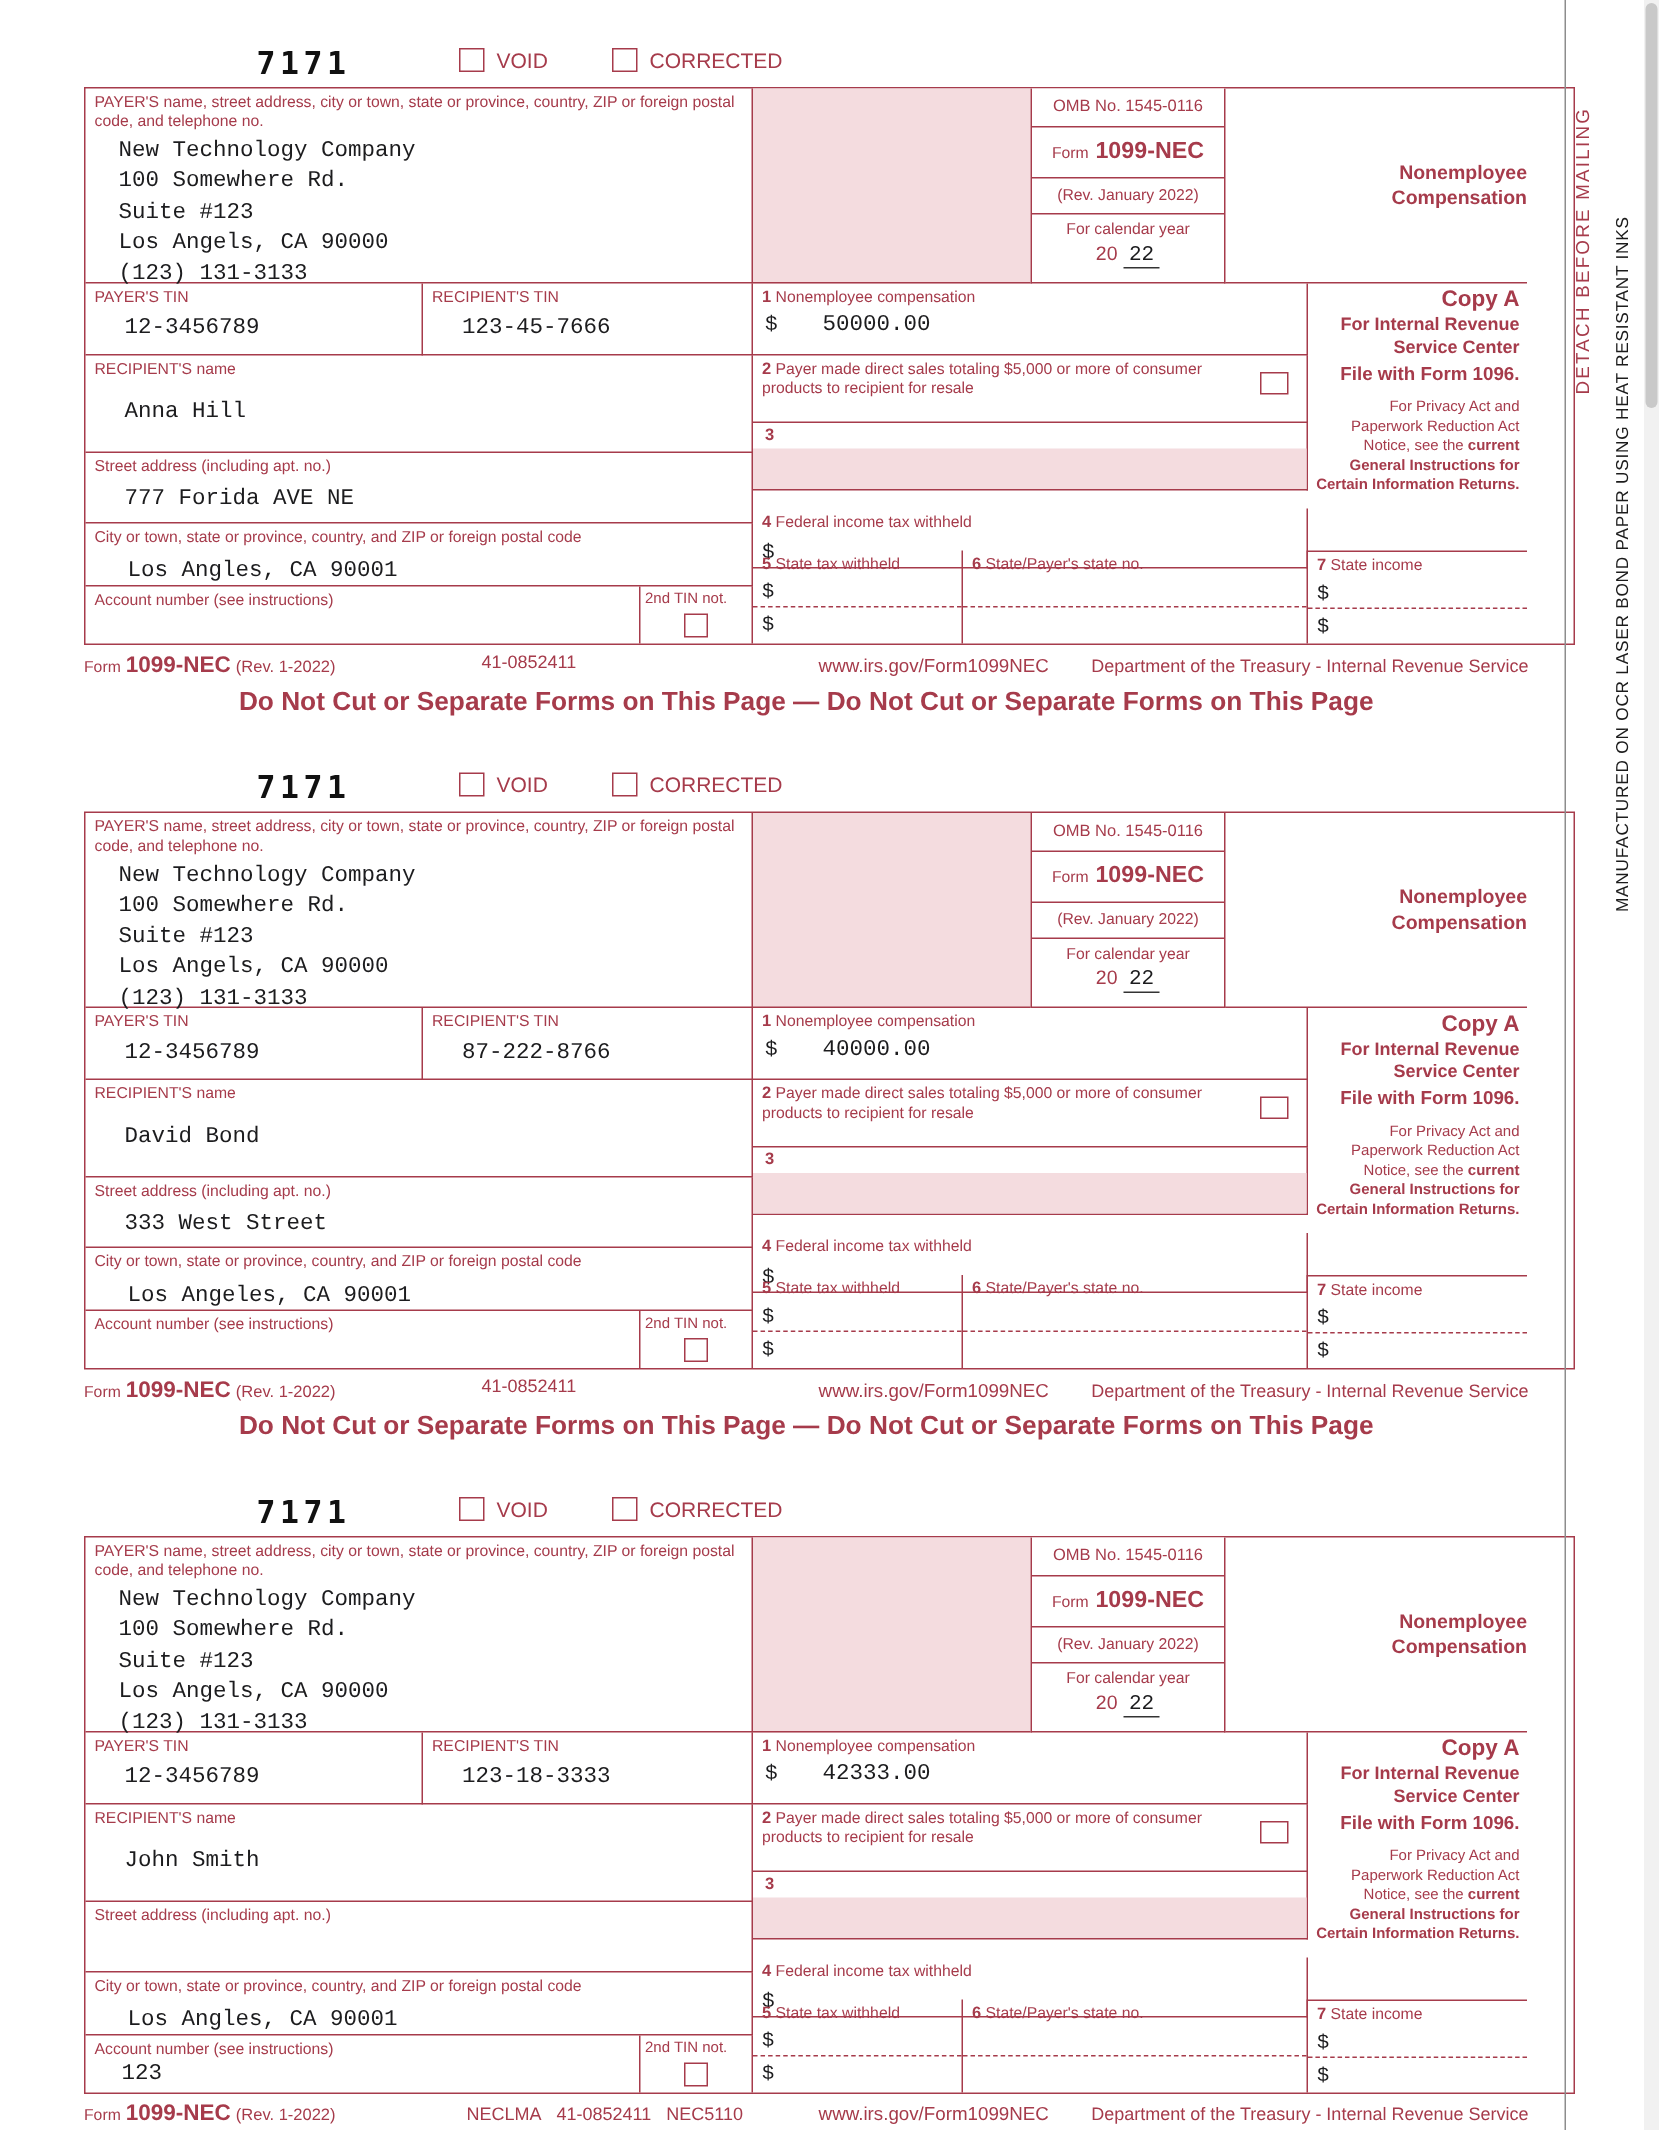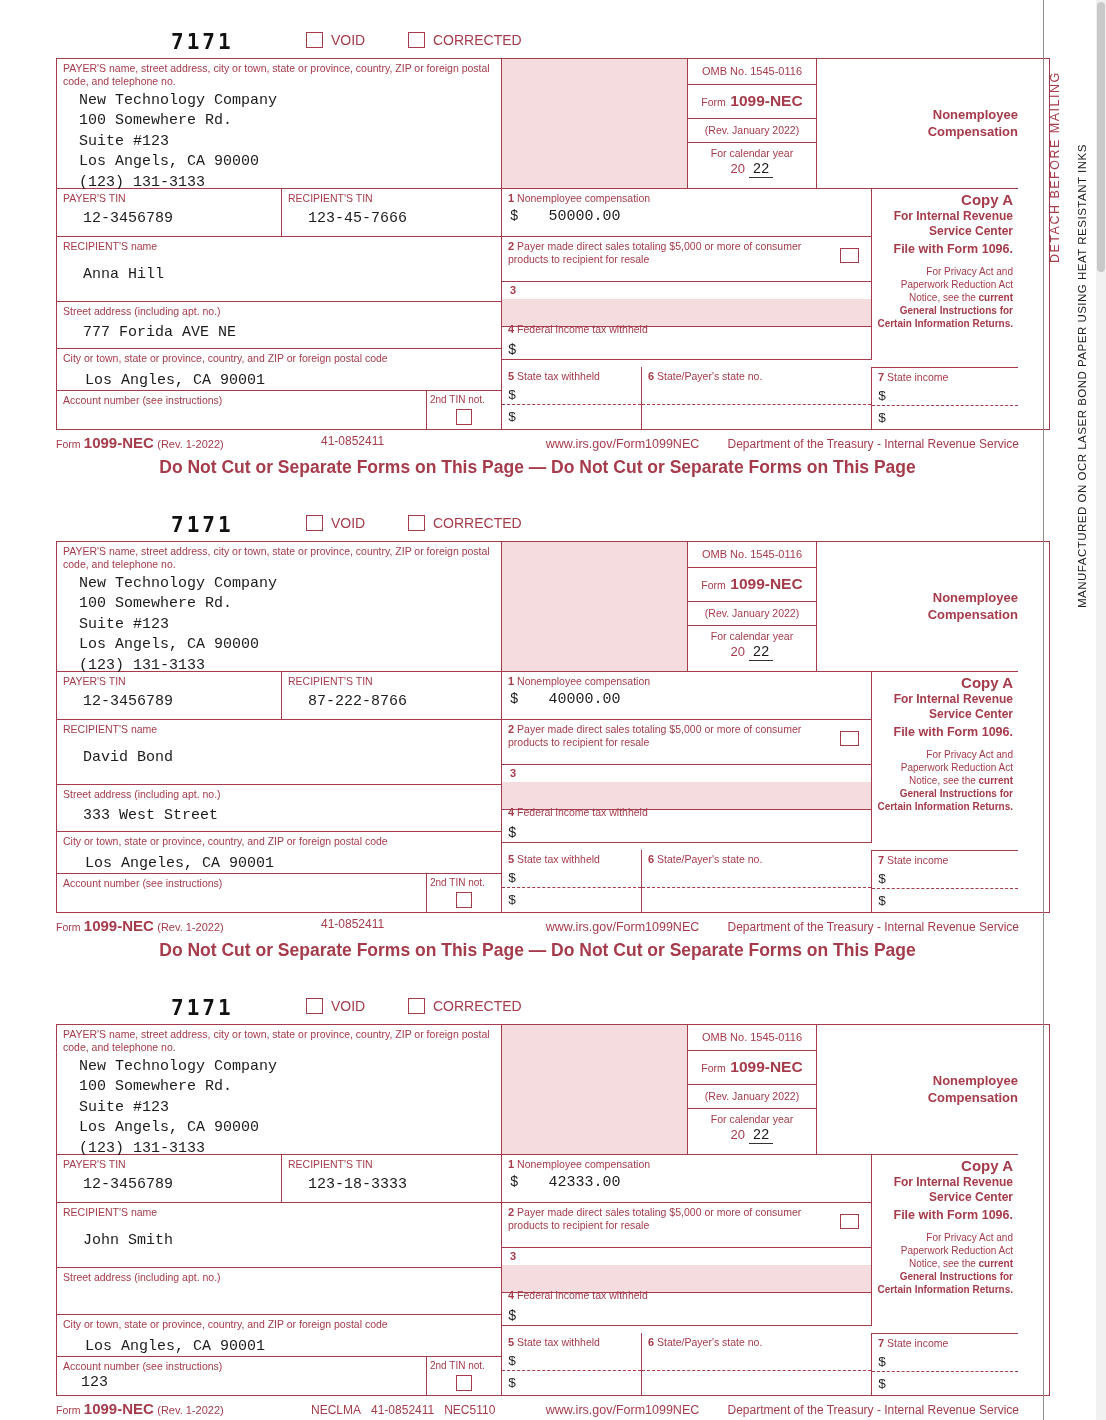--- a/index.html
+++ b/index.html
@@ -83,21 +83,21 @@
   .box2-check { position:absolute; right:12px; top:11px; width:19px; height:15px; }
 
   .box3 { position:absolute; left:445px; top:223px; width:370px; height:45px;
           border-right:1px solid var(--red); border-bottom:1px solid var(--red); }
   .box3-label { padding:2px 0 0 8px; height:17px; }
   .box3-shade { position:absolute; left:0; right:0; top:17px; bottom:0; background:var(--pink); }
 
   .street-box { left:0; top:243px; width:445px; height:47px; }
   .street-val { margin:6px 0 0 20px; }
 
-  .box4 { left:445px; top:261px; width:370px; height:40px; }
+  .box4 { left:445px; top:280px; width:370px; height:40px; }
   .dollar4 { position:absolute; left:6px; bottom:1px; font-size:14px; color:var(--ink); }
 
   .city-box { left:0; top:290px; width:445px; height:42px; }
   .city-val { margin:7px 0 0 22px; }
 
   .statebox { position:absolute; }
   .box5 { left:445px; top:308px; width:140px; height:62px; border-right:1px solid var(--red); }
   .box6 { left:585px; top:308px; width:230px; height:62px; border-right:1px solid var(--red); }
   .box7 { left:815px; top:308px; width:146px; height:62px; border-top:1px solid var(--red); }
   .slabel { padding:3px 6px 0; }

